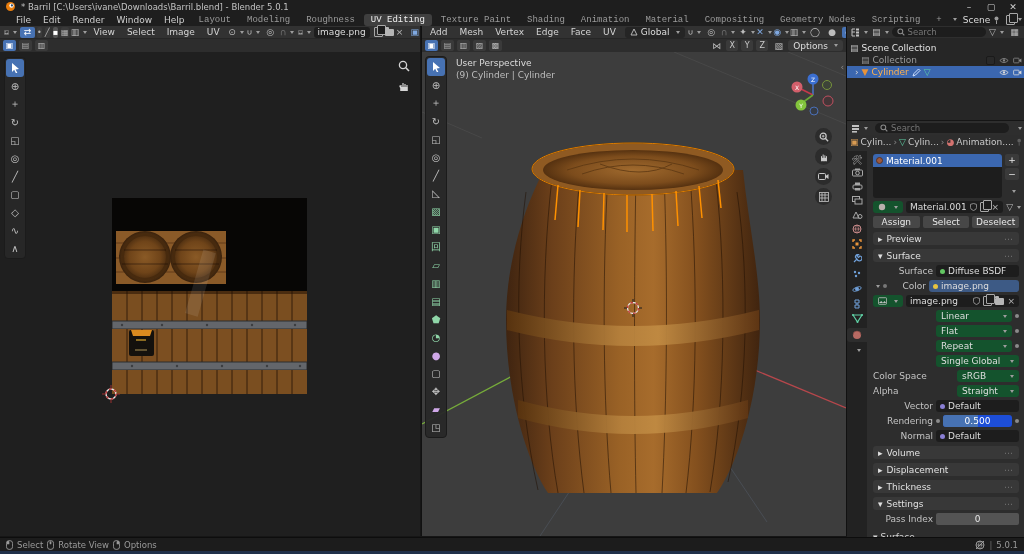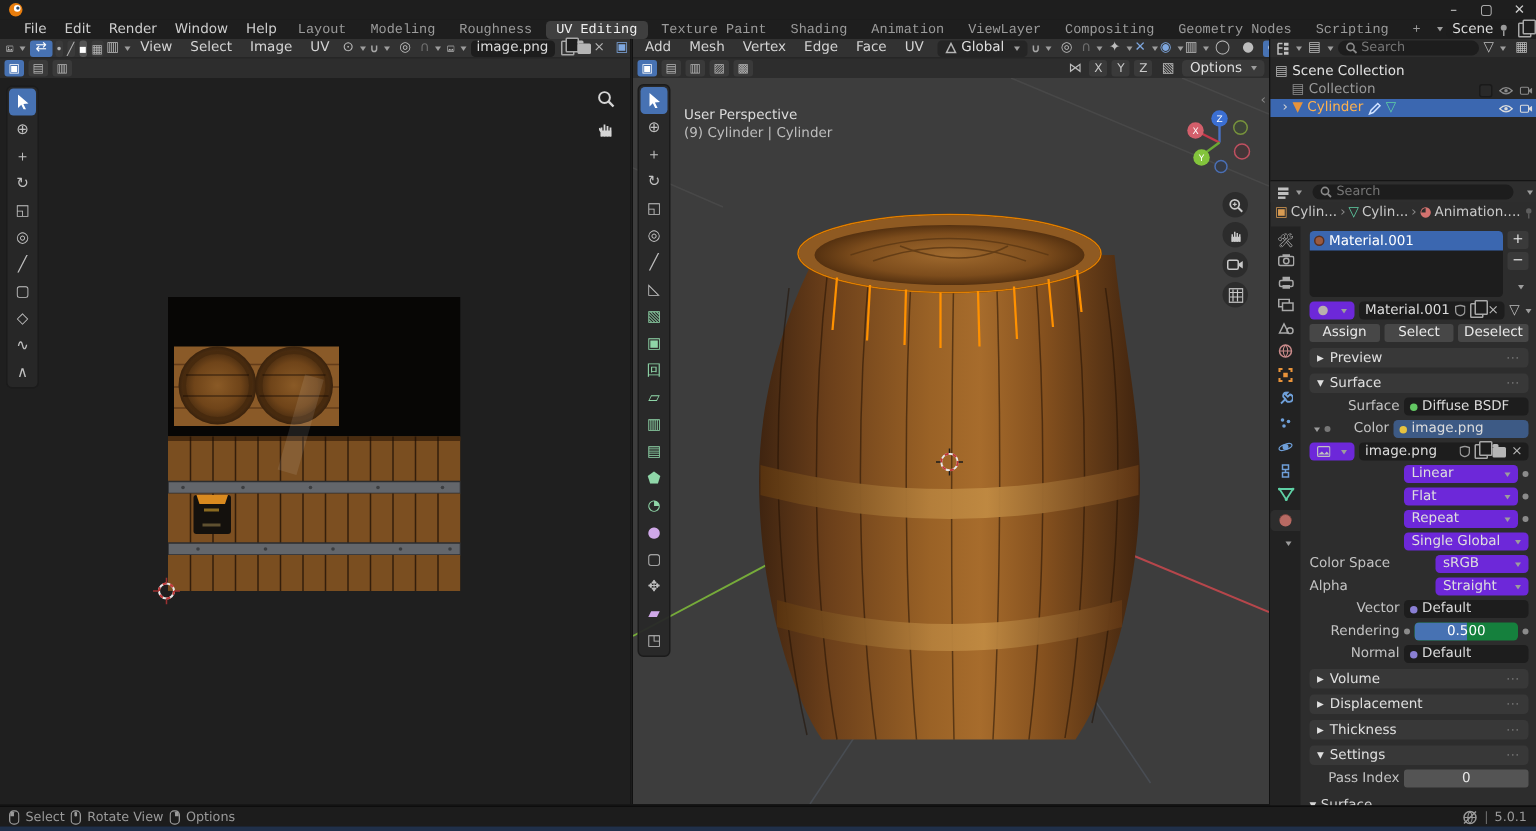--- a/index.html
+++ b/index.html
@@ -29,21 +29,21 @@
   
   .toolcol{background:rgba(40,40,40,.95);border:1px solid #1b1b1b;border-radius:4px;display:flex;flex-direction:column;padding:1px;gap:0;}
   .tbtn{width:18px;height:18px;border-radius:3px;display:flex;align-items:center;justify-content:center;color:#c0c0c0;font-size:10px;}
   .tbtn.active{background:#4772b3;color:#fff;}
   .tbtn.green{color:#8fd6a8;}
   .tbtn.purple{color:#cfa8e8;}
   .circbtn{width:17px;height:17px;border-radius:50%;background:rgba(42,42,42,.9);display:flex;align-items:center;justify-content:center;}
   
   .srow{display:flex;align-items:center;height:12px;gap:3px;padding:0 3px;}
   .field{background:#1d1d1d;border-radius:3px;display:flex;align-items:center;gap:3px;padding:0 4px;color:#dcdcdc;}
-  .drop{background:#6d28d9;border-radius:3px;display:flex;align-items:center;padding:0 5px;color:#dedede;height:12px;justify-content:space-between;}
+  .drop{background:#14532d;border-radius:3px;display:flex;align-items:center;padding:0 5px;color:#dedede;height:12px;justify-content:space-between;}
   .phead{height:13px;background:#383838;border-radius:3px;display:flex;align-items:center;gap:4px;padding:0 5px;color:#e0e0e0;margin-top:4px;}
   .phead .grip{margin-left:auto;color:#6d6d6d;letter-spacing:1px;}
   .prow{display:flex;align-items:center;margin-top:3px;gap:3px;height:12px;}
   .plab{width:60px;text-align:right;color:#c3c3c3;flex:none;white-space:nowrap;}
   .pval{flex:1;}
   .kdot{width:4px;height:4px;border-radius:50%;background:#8b8b8b;flex:none;}
   .dot{width:5px;height:5px;border-radius:50%;display:inline-block;flex:none;}
   .gbtn{flex:1;height:12px;background:#474747;border-radius:2px;display:flex;align-items:center;justify-content:center;color:#e8e8e8;}
   .checkbox{width:9px;height:9px;background:#292929;border:1px solid #1a1a1a;border-radius:2px;flex:none;}
   .searchwrap{background:#1d1d1d;border-radius:8px;height:10px;display:flex;align-items:center;padding:0 5px;gap:3px;}
@@ -60,20 +60,21 @@
 <body>
 
 <div class="app">
 
   <div class="abs titlebar">
     <svg width="11" height="11" style="margin:0 5px 0 5px" viewBox="0 0 11 11">
         <circle cx="5.5" cy="5.5" r="4.5" fill="#e87d0d"></circle>
         <circle cx="6.5" cy="4.6" r="2.2" fill="#fff"></circle>
         <circle cx="6.9" cy="4.4" r="1.1" fill="#2b4a6f"></circle>
       </svg>
+    <span>* Barril [C:\Users\ivane\Downloads\Barril.blend] - Blender 5.0.1</span>
     <span style="margin-left:auto"></span>
     <span class="winbtn">–</span>
     <span class="winbtn">▢</span>
     <span class="winbtn">✕</span>
   </div>
 
   <div class="abs menubar">
     <svg width="11" height="11" style="margin:0 4px 0 6px" viewBox="0 0 11 11">
         <circle cx="5.5" cy="5.5" r="4.5" fill="#e87d0d"></circle>
         <circle cx="6.5" cy="4.6" r="2.2" fill="#fff"></circle>
@@ -85,21 +86,21 @@
     <span class="menu">Window</span>
     <span class="menu">Help</span>
     <span style="width:12px"></span>
     <span class="wtab">Layout</span>
     <span class="wtab">Modeling</span>
     <span class="wtab">Roughness</span>
     <span class="wtab active">UV Editing</span>
     <span class="wtab">Texture Paint</span>
     <span class="wtab">Shading</span>
     <span class="wtab">Animation</span>
-    <span class="wtab">ViewLayer</span>
+    <span class="wtab">Material</span>
     <span class="wtab">Compositing</span>
     <span class="wtab">Geometry Nodes</span>
     <span class="wtab">Scripting</span>
     <span class="wtab">+</span>
     <span style="margin-left:auto"></span>
     <svg width="11" height="9" viewBox="0 0 11 9">
         <circle cx="3.5" cy="3" r="2" fill="none" stroke="#b5b5b5"></circle>
         <path d="M1,8 Q3.5,5 6,8" fill="none" stroke="#b5b5b5"></path>
         <path d="M7,2l3,1.5-3,1.5z" fill="#b5b5b5"></path>
       </svg>
@@ -485,21 +486,21 @@
         <span class="tbtn green">▤</span>
         <span class="tbtn green">⬟</span>
         <span class="tbtn green">◔</span>
         <span class="tbtn purple">●</span>
         <span class="tbtn">▢</span>
         <span class="tbtn">✥</span>
         <span class="tbtn purple">▰</span>
         <span class="tbtn">◳</span>
       </div>
       
-      <div class="abs" style="left:34px;top:20px;color:#dcdcdc">
+      <div class="abs" style="left:34px;top:6px;color:#dcdcdc">
         <div>User Perspective</div>
         <div style="color:#bdbdbd;margin-top:2px">(9) Cylinder | Cylinder</div>
       </div>
       <span class="abs" style="right:2px;top:10px;color:#8a8a8a">‹</span>
       
       <div class="abs" style="right:10px;top:18px">
         <svg width="46" height="46" viewBox="0 0 46 46">
           <line x1="23" y1="25" x2="23" y2="11" stroke="#4a72c4" stroke-width="1.6"></line>
           <line x1="23" y1="25" x2="9" y2="18" stroke="#c4384a" stroke-width="1.6"></line>
           <line x1="23" y1="25" x2="12" y2="33" stroke="#6aa834" stroke-width="1.6"></line>
@@ -842,21 +843,21 @@
         <div class="prow">
           <span class="plab">Vector</span>
           <span class="field pval" style="height:12px">
             <span class="dot" style="background:#8a7fd4"></span>
             <span>Default</span>
           </span>
         </div>
         <div class="prow">
           <span class="plab">Rendering</span>
           <span class="kdot"></span>
-          <div class="pval" style="position:relative;height:12px;background:#15803d;border-radius:3px;overflow:hidden">
+          <div class="pval" style="position:relative;height:12px;background:#1d4ed8;border-radius:3px;overflow:hidden">
             <div style="position:absolute;left:0;top:0;bottom:0;width:50%;background:#4772b3"></div>
             <div style="position:absolute;inset:0;display:flex;align-items:center;justify-content:center;color:#fff">0.500</div>
           </div>
           <span class="kdot"></span>
         </div>
         <div class="prow">
           <span class="plab">Normal</span>
           <span class="field pval" style="height:12px">
             <span class="dot" style="background:#8a7fd4"></span>
             <span>Default</span>

